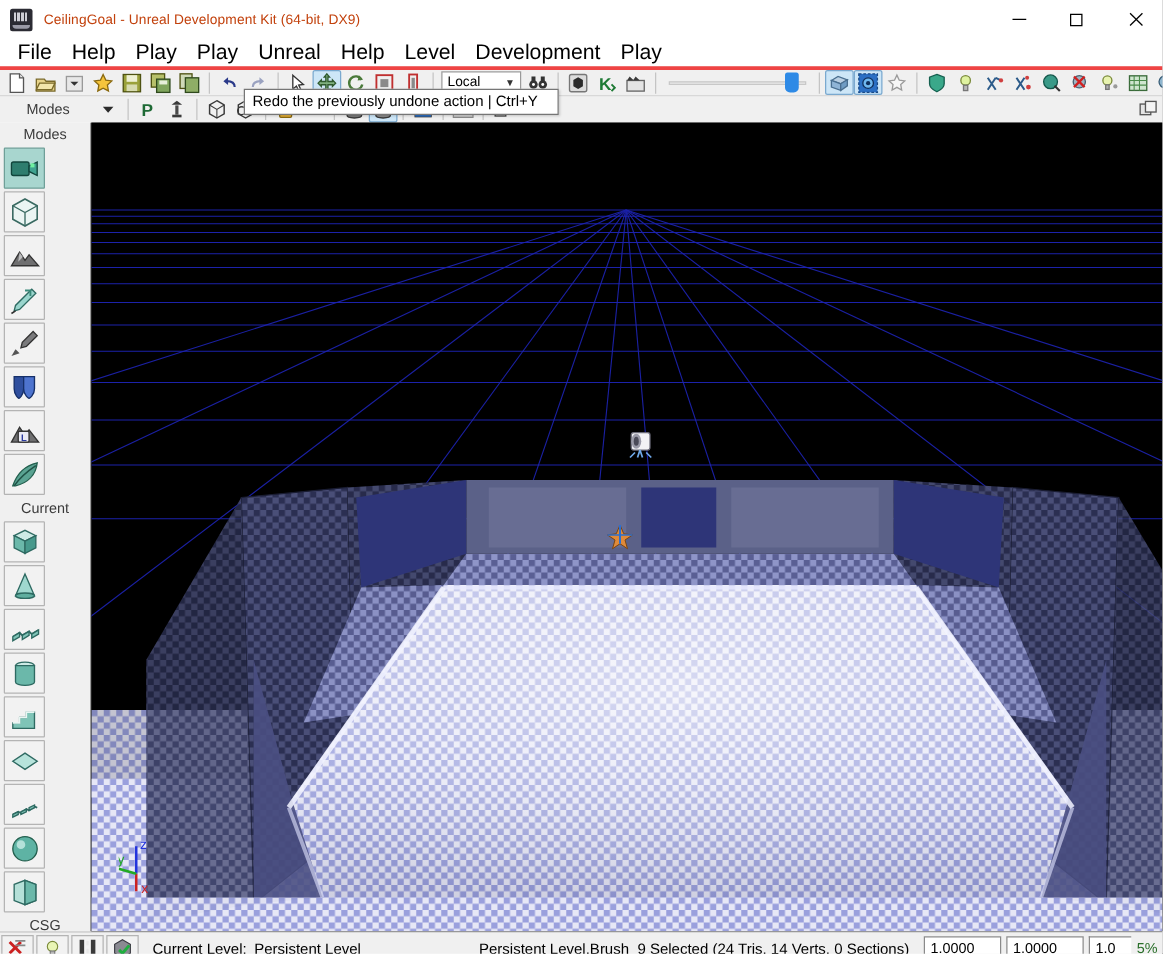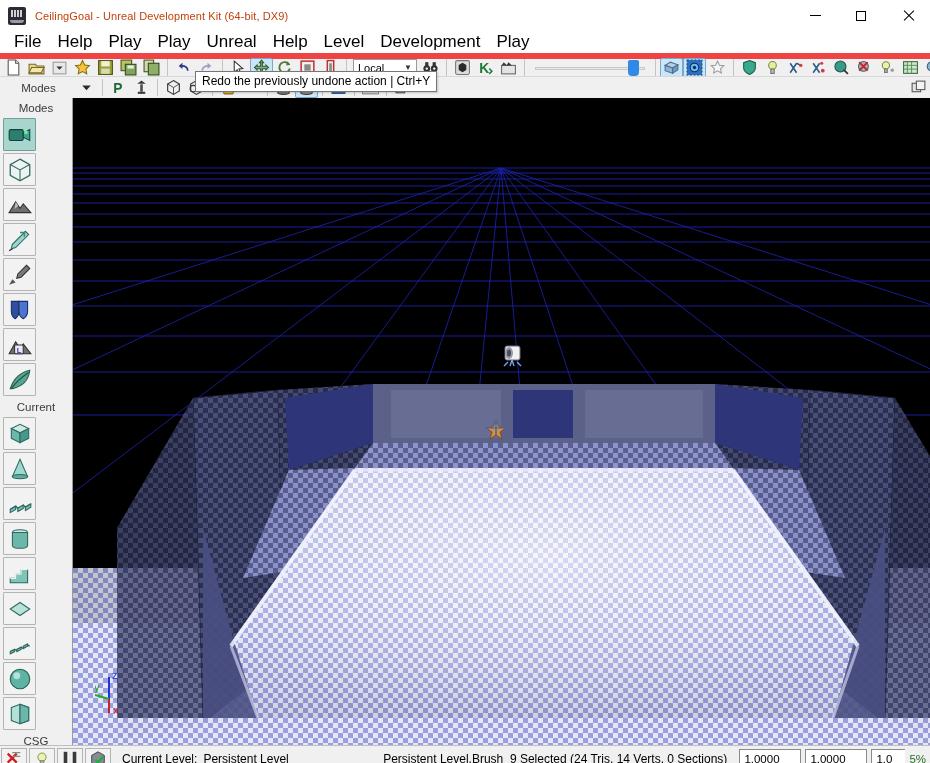--- a/index.html
+++ b/index.html
@@ -43,21 +43,21 @@
   .glyph-close::before { transform: rotate(45deg); }
   .glyph-close::after  { transform: rotate(-45deg); }
 
   
   .menubar { height: 22px; display: flex; align-items: center; background: #fff; padding-left: 6px; }
   .menu-item { font-size: 17px; color: #000; padding: 3px 8px; cursor: default; }
 
   
   .toolbar {
     height: 23px; display: flex; align-items: center;
-    background: #f0f0f0; border-top: 6px solid #ef4444; padding-left: 2px;
+    background: #f0f0f0; border-top: 3px solid #ef4444; padding-left: 2px;
     position: relative;
   }
   .toolbar.row2 { height: 22px; border-top: 1px solid #d8d8d8; }
   .tb-sep { width: 1px; height: 17px; background: #c4c4c4; margin: 0 4px; flex: none; }
   .tb-btn {
     width: 23px; height: 20px; display: flex; align-items: center; justify-content: center;
     flex: none; position: relative; border: 1px solid transparent; border-radius: 2px;
   }
   .tb-btn.active { background: #cde6f7; border-color: #7aa9cf; }
   .tb-icon { width: 17px; height: 17px; display:block; }
@@ -70,21 +70,21 @@
   .combo .caret { margin-left: auto; margin-right: 4px; font-size: 8px; color:#333; }
 
   .slider-wrap { width: 110px; height: 18px; position: relative; margin: 0 6px; flex:none; }
   .slider-track { position:absolute; left:0; right:0; top:8px; height:3px; background:#e9e9e9; border:1px solid #c8c8c8;}
   .slider-thumb { position:absolute; right:6px; top:1px; width:11px; height:16px; background:#2e8ae6; border-radius:2px 2px 4px 4px;}
 
   
   .tooltip {
     position: absolute; left: 195px; top: 71px; z-index: 50;
     background: #ffffff; border: 1px solid #767676; color: #000;
-    font-size: 12px; padding: 2px 6px 3px 6px; white-space: nowrap;
+    font-size: 12px; padding: 2px 16px 3px 6px; white-space: nowrap;
     box-shadow: 1px 1px 2px rgba(0,0,0,.18);
   }
 
   
   .body { display: flex; height: 647px; }
 
   
   .sidebar {
     width: 73px; background: #f0f0f0; border-right: 1px solid #9a9a9a;
     overflow: hidden; flex: none;

